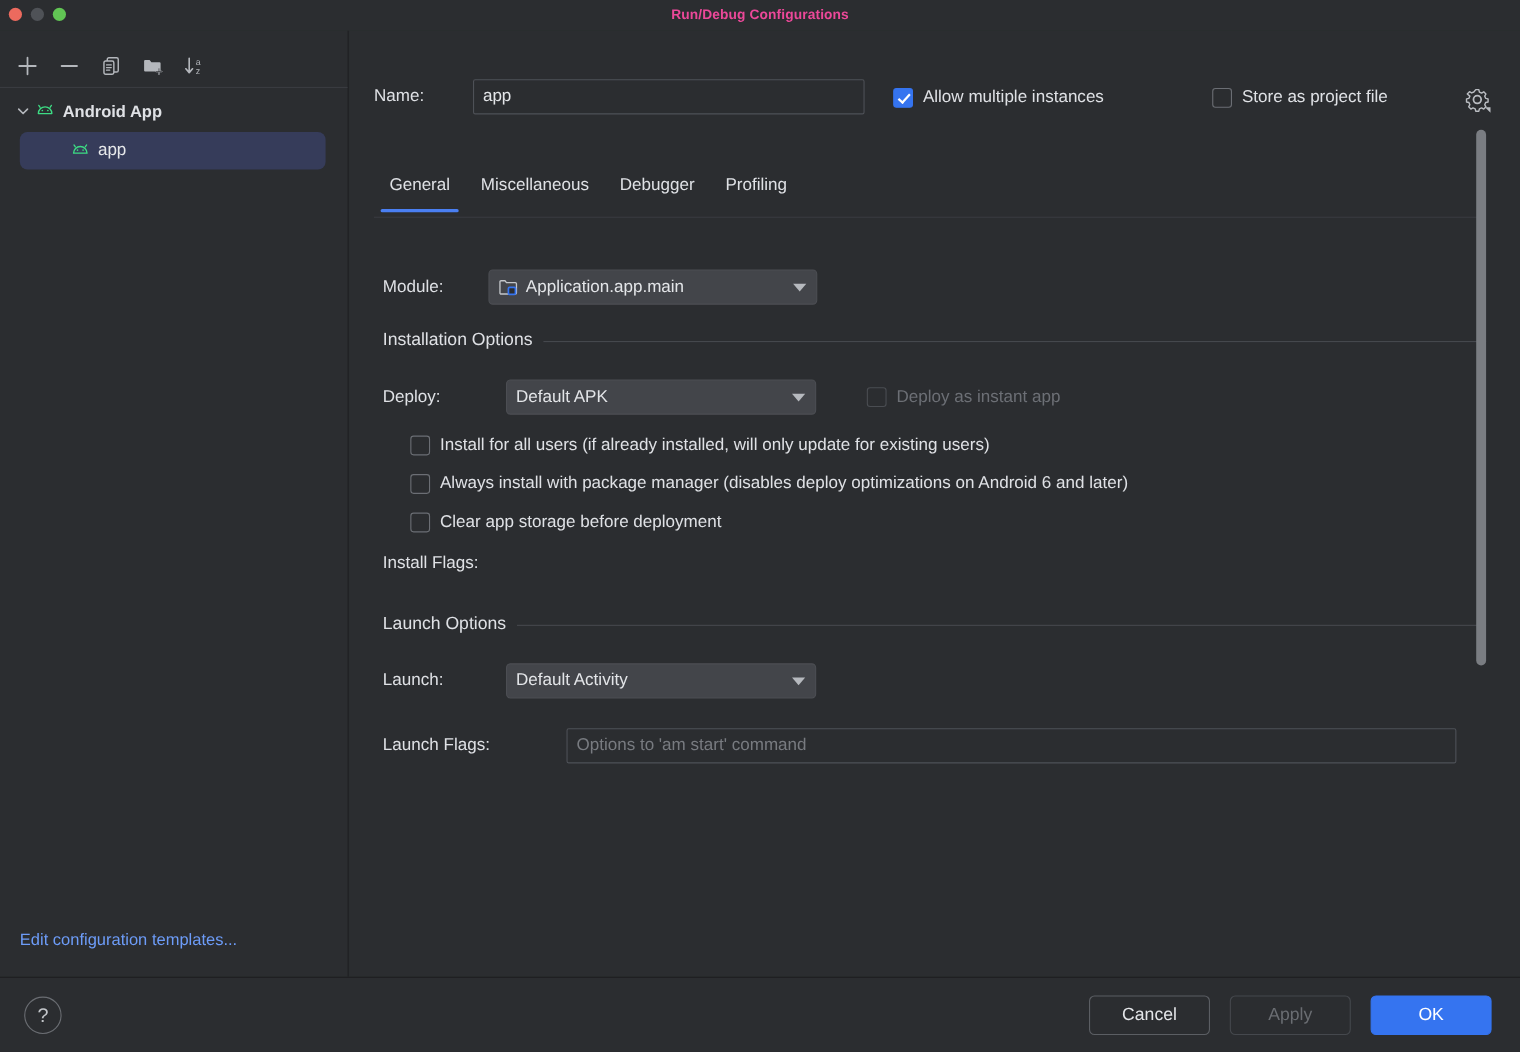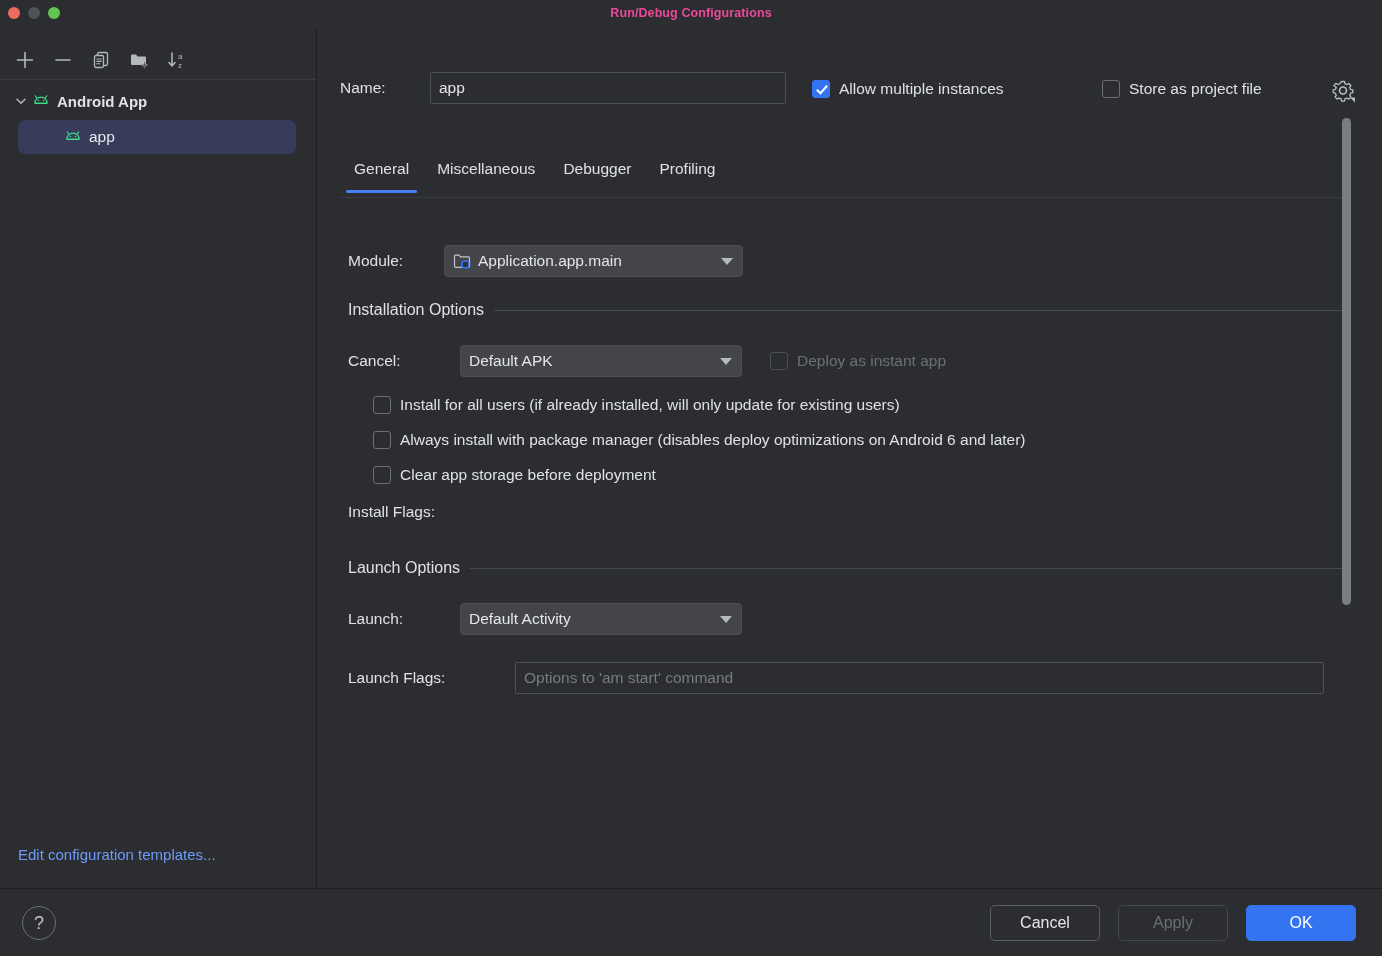--- a/index.html
+++ b/index.html
@@ -482,26 +482,26 @@
           <span class="caret"></span>
         </div>
       </div>
 
       <div class="section" style="left:30px; top:104px;">
         <span class="section-title">Installation Options</span>
         <span class="section-rule"></span>
       </div>
 
       <div class="row" style="left:30px; top:148px;">
-        <span class="lbl" style="width:112px;">Cancel:</span>
+        <span class="lbl" style="width:112px;">Deploy:</span>
         <div class="combo" style="width:282px;">
           <span class="combo-text">Default APK</span>
           <span class="caret"></span>
         </div>
-        <div class="cb-row disabled" style="margin-left:28px;">
+        <div class="cb-row disabled" style="margin-left:46px;">
           <span class="checkbox disabled"></span>
           <span>Deploy as instant app</span>
         </div>
       </div>
 
       <div class="cb-row" style="position:absolute; left:55px; top:199px;">
         <span class="checkbox"></span>
         <span>Install for all users (if already installed, will only update for existing users)</span>
       </div>
       <div class="cb-row" style="position:absolute; left:55px; top:234px;">

